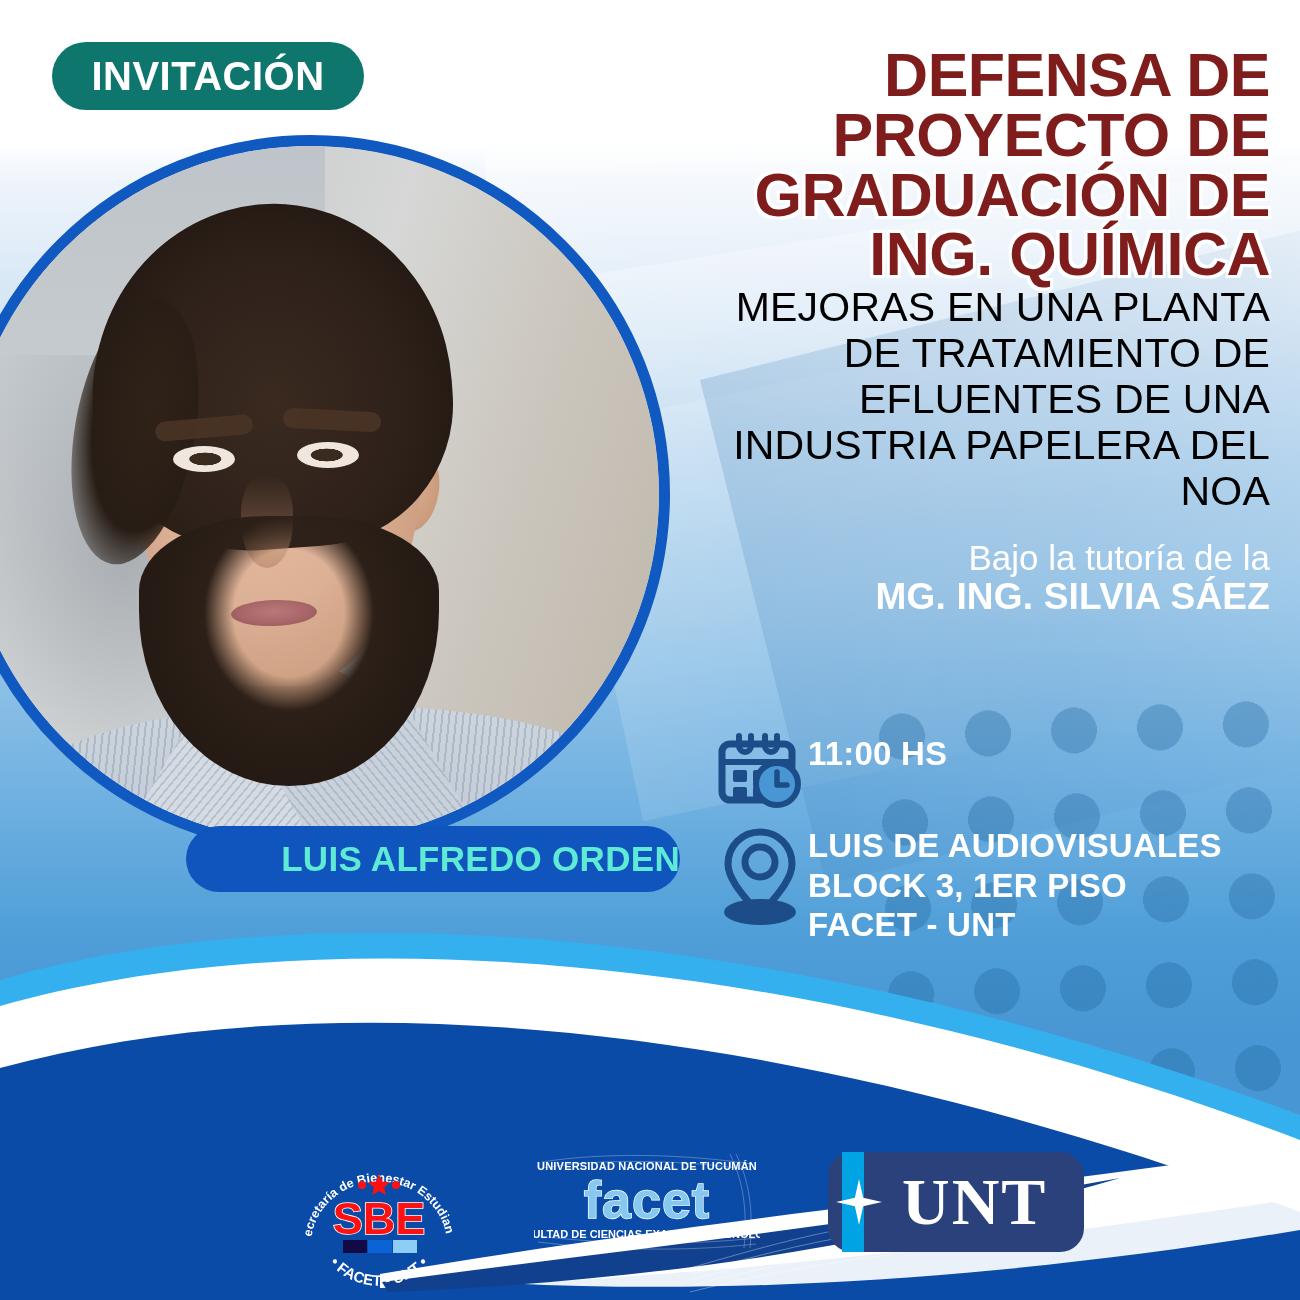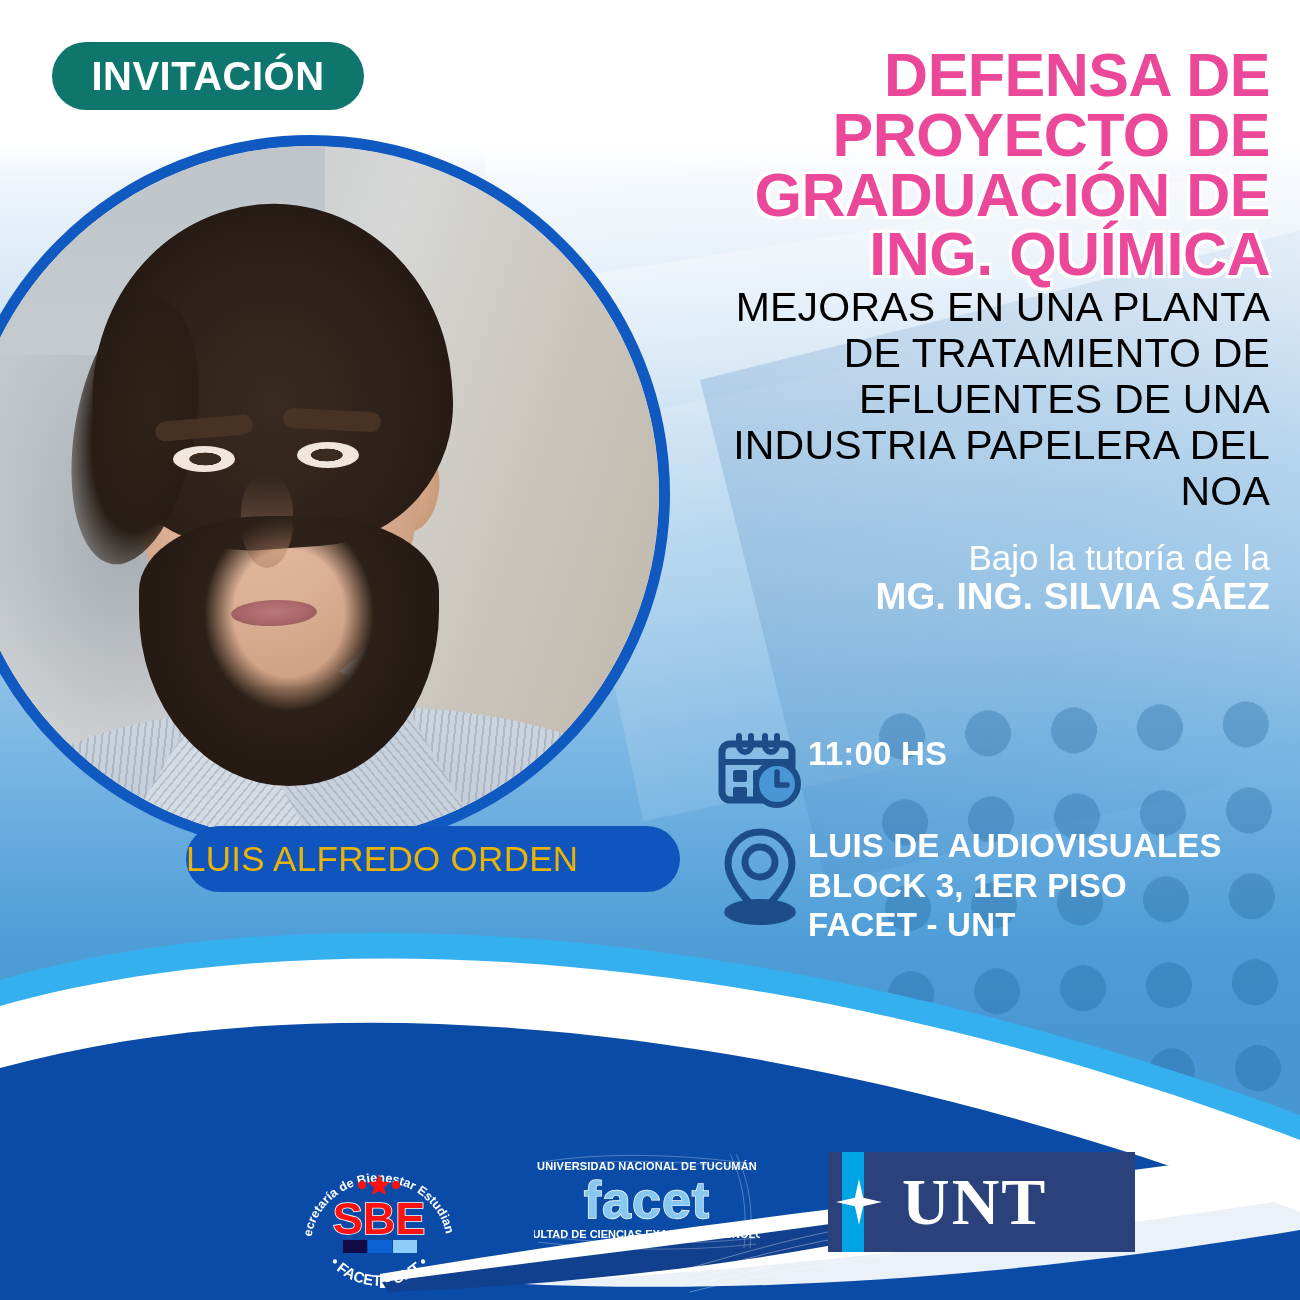--- a/index.html
+++ b/index.html
@@ -243,41 +243,41 @@
 
   
   .name-badge {
     position: absolute;
     left: 186px; top: 826px;
     width: 494px; height: 66px;
     background: #1055bd;
     border-radius: 33px;
     display: flex;
     align-items: center;
-    justify-content: flex-start;
-    color: #eab308;
+    justify-content: flex-end;
+    color: #5eead4;
     font-size: 35px;
-    font-weight: normal;
+    font-weight: bold;
     letter-spacing: 0.3px;
     z-index: 30;
   }
 
   
   .right-col {
     position: absolute;
     left: 690px; top: 46px;
     width: 580px;
     text-align: right;
     z-index: 25;
   }
   .main-title {
     font-size: 61px;
     font-weight: bold;
     line-height: 0.98;
-    color: #ec4899;
+    color: #7f1d1d;
     letter-spacing: -0.5px;
     text-transform: uppercase;
     text-shadow:
       2px 0 0 #fff, -2px 0 0 #fff, 0 2px 0 #fff, 0 -2px 0 #fff,
       2px 2px 0 #fff, -2px 2px 0 #fff, 2px -2px 0 #fff, -2px -2px 0 #fff,
       3px 3px 0 #fff, -3px 3px 0 #fff, 3px -3px 0 #fff, -3px -3px 0 #fff;
   }
   .main-title .tl { display: block; }
 
   .subtitle {
@@ -347,24 +347,25 @@
     width: 170px; height: 140px;
   }
   .logo-facet {
     position: absolute;
     left: 534px; top: 4px;
     width: 226px; height: 112px; text-align: right;
   }
   .logo-unt {
     position: absolute;
     left: 828px; top: 8px;
-    width: 307px; height: 100px;
+    width: 256px; height: 100px;
     background: #2b417c;
     display: flex;
     align-items: center;
+    border-radius: 24px;
   }
   .unt-stripe {
     position: absolute; left: 14px; top: 0;
     width: 22px; height: 100%;
     background: linear-gradient(180deg, #00a3e4 0%, #00a3e4 100%);
   }
   .unt-star {
     position: absolute; left: 8px; top: 50%;
     width: 46px; height: 46px;
     margin-top: -23px;

